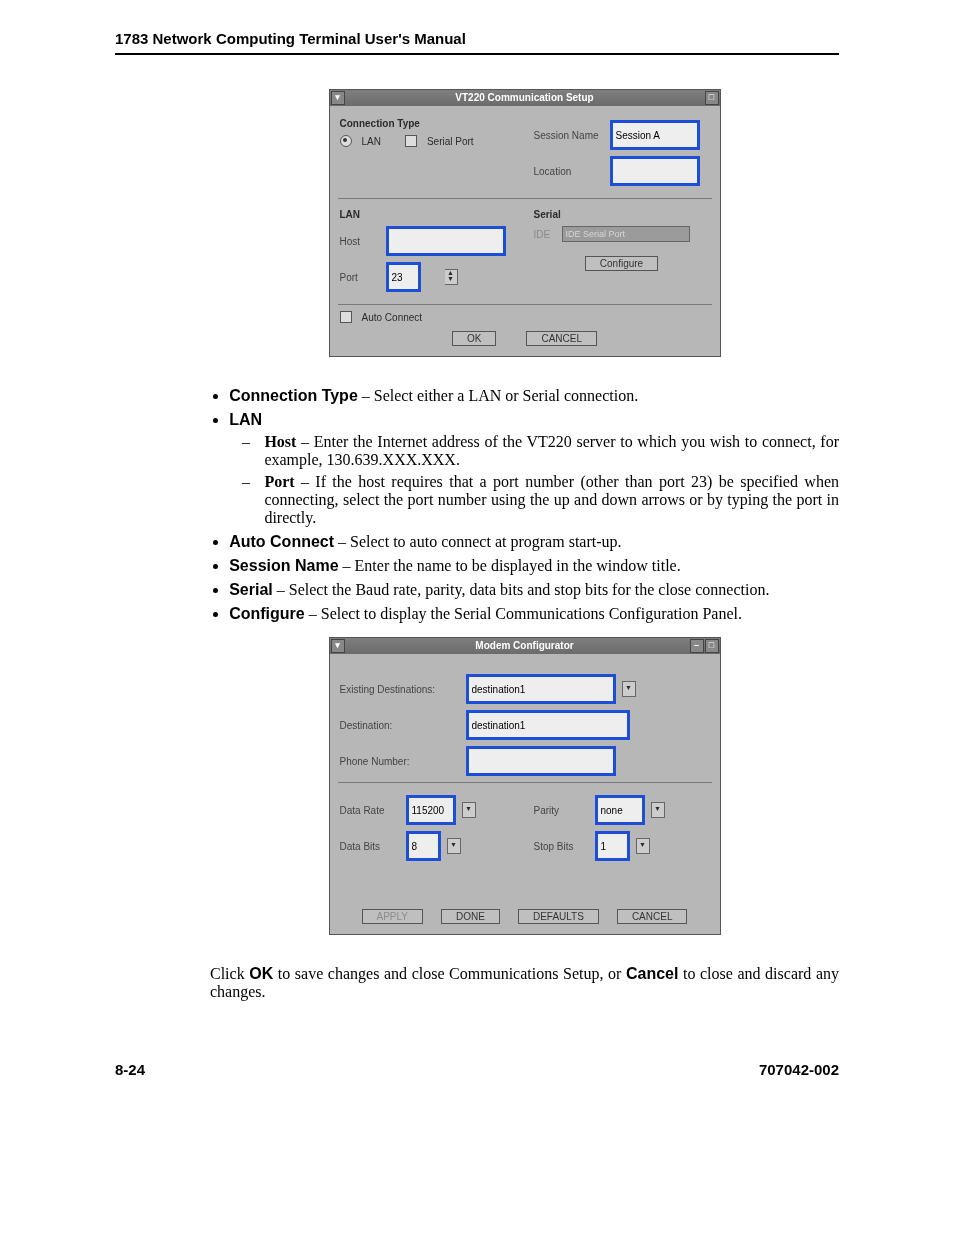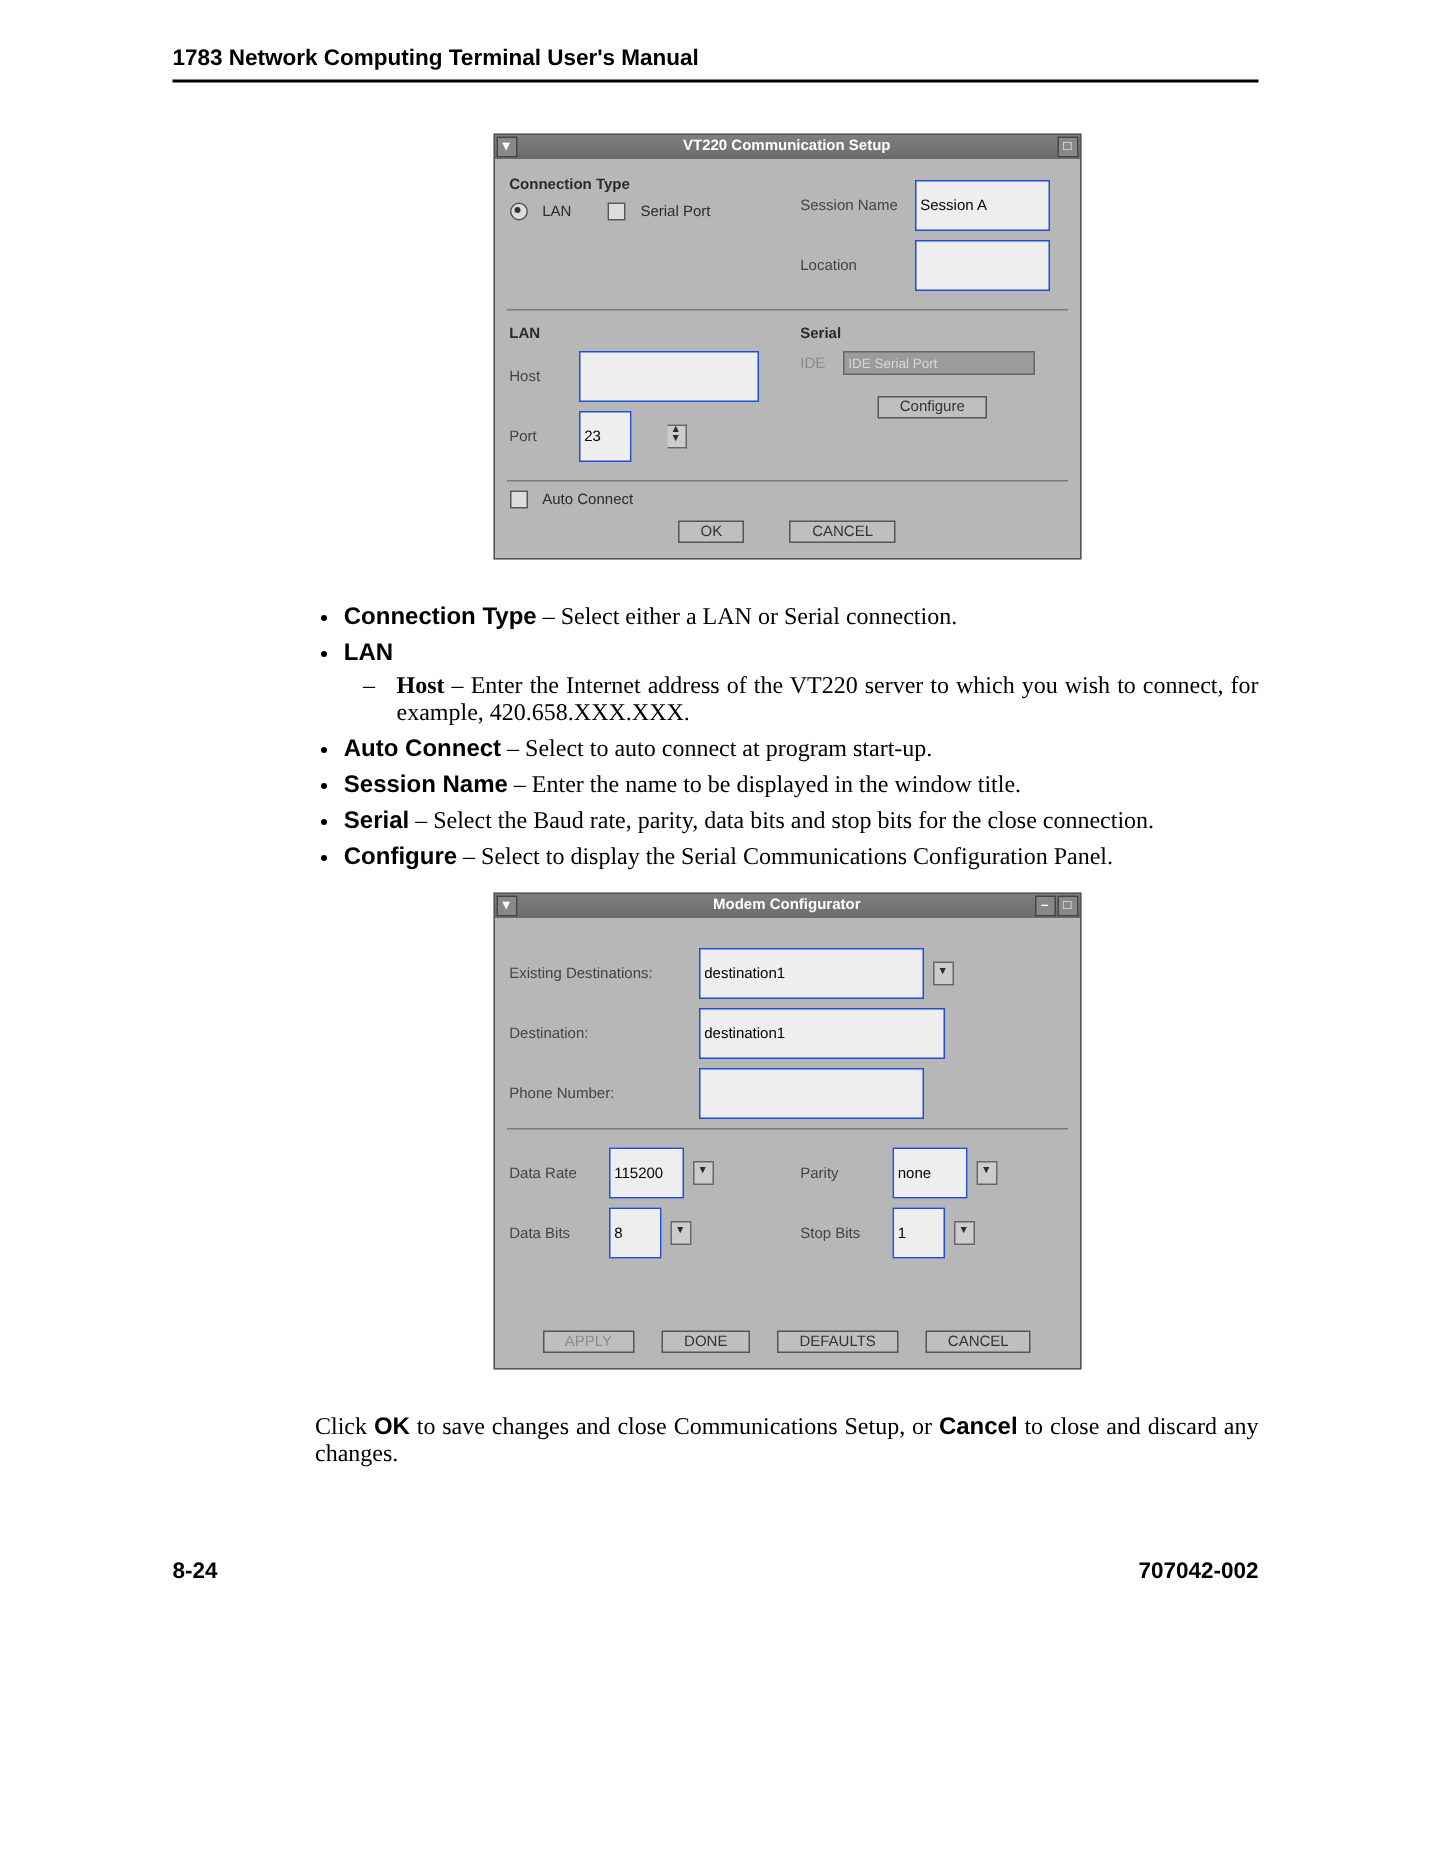--- a/index.html
+++ b/index.html
@@ -66,24 +66,24 @@
   .win-title .corner-left { left: 1px; }
   .win-title .corner-right { right: 1px; }
   .win-title .corner-right.two { right: 16px; }
   .win-body { padding: 8px 10px 10px 10px; }
   .grp-label { font-weight: bold; font-size: 10px; margin: 4px 0 6px 0; }
   .row { display:flex; align-items:center; margin: 6px 0; gap:6px; }
   .lbl { width: 90px; color:#444; font-size:10px; }
   .lbl.sm { width: 40px; }
   .inp {
     background:#eee;
-    border:1px solid #1d4ed8;
-    height:18px;
+    border:3px solid #1d4ed8;
+    height:30px;
     font-size:10px;
-    padding:16px 3px;
+    padding:0 3px;
     box-sizing:border-box;
   }
   .inp.w120 { width:120px; }
   .inp.w90  { width:90px; }
   .inp.w150 { width:150px; }
   .inp.w50  { width:50px; }
   .inp.w35  { width:35px; }
   .spin {
     display:inline-flex; align-items:center;gap:24px;
   }
@@ -212,21 +212,22 @@
       </div>
     </div>
 
     <ul class="bullet-list">
       <li>
         <span class="bold-sans">Connection Type</span><span> – Select either a LAN or Serial connection.</span>
       </li>
       <li>
         <span class="bold-sans">LAN</span>
         <ul class="dash-list">
-          <li><b>Host</b><span> – Enter the Internet address of the VT220 server to which you wish to connect, for example, 420.658.XXX.XXX.</span></li>
+          <li><b>Host</b><span> – Enter the Internet address of the VT220 server to which you wish to connect, for example, 130.639.XXX.XXX.</span></li>
+          <li><b>Port</b><span> – If the host requires that a port number (other than port 23) be specified when connecting, select the port number using the up and down arrows or by typing the port in directly.</span></li>
         </ul>
       </li>
       <li>
         <span class="bold-sans">Auto Connect</span><span> – Select to auto connect at program start-up.</span>
       </li>
       <li>
         <span class="bold-sans">Session Name</span><span> – Enter the name to be displayed in the window title.</span>
       </li>
       <li>
         <span class="bold-sans">Serial</span><span> – Select the Baud rate, parity, data bits and stop bits for the close connection.</span>

